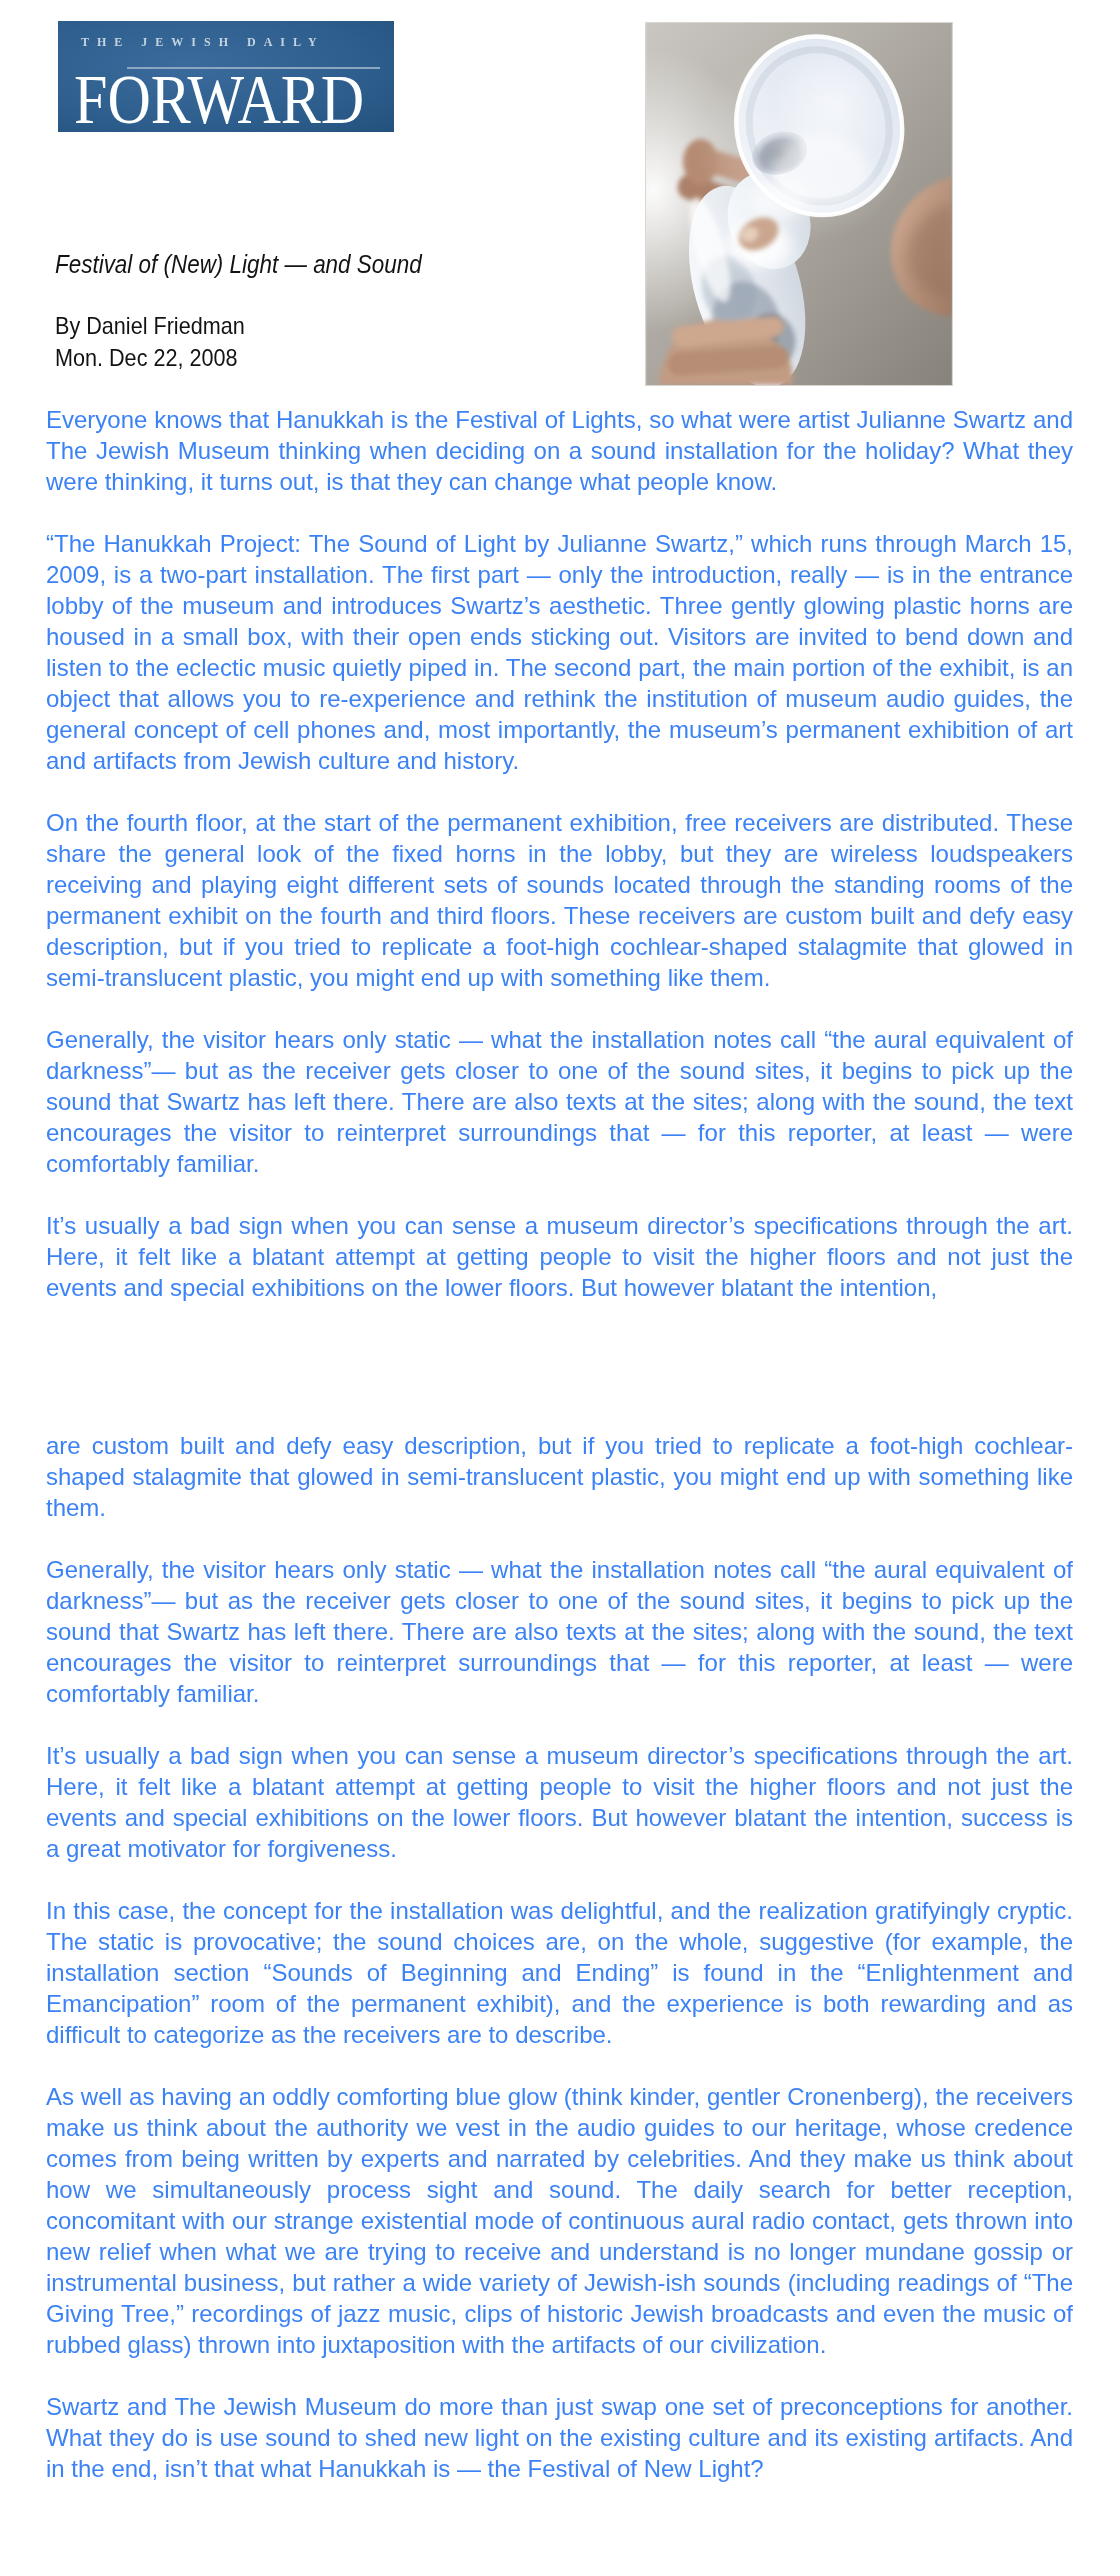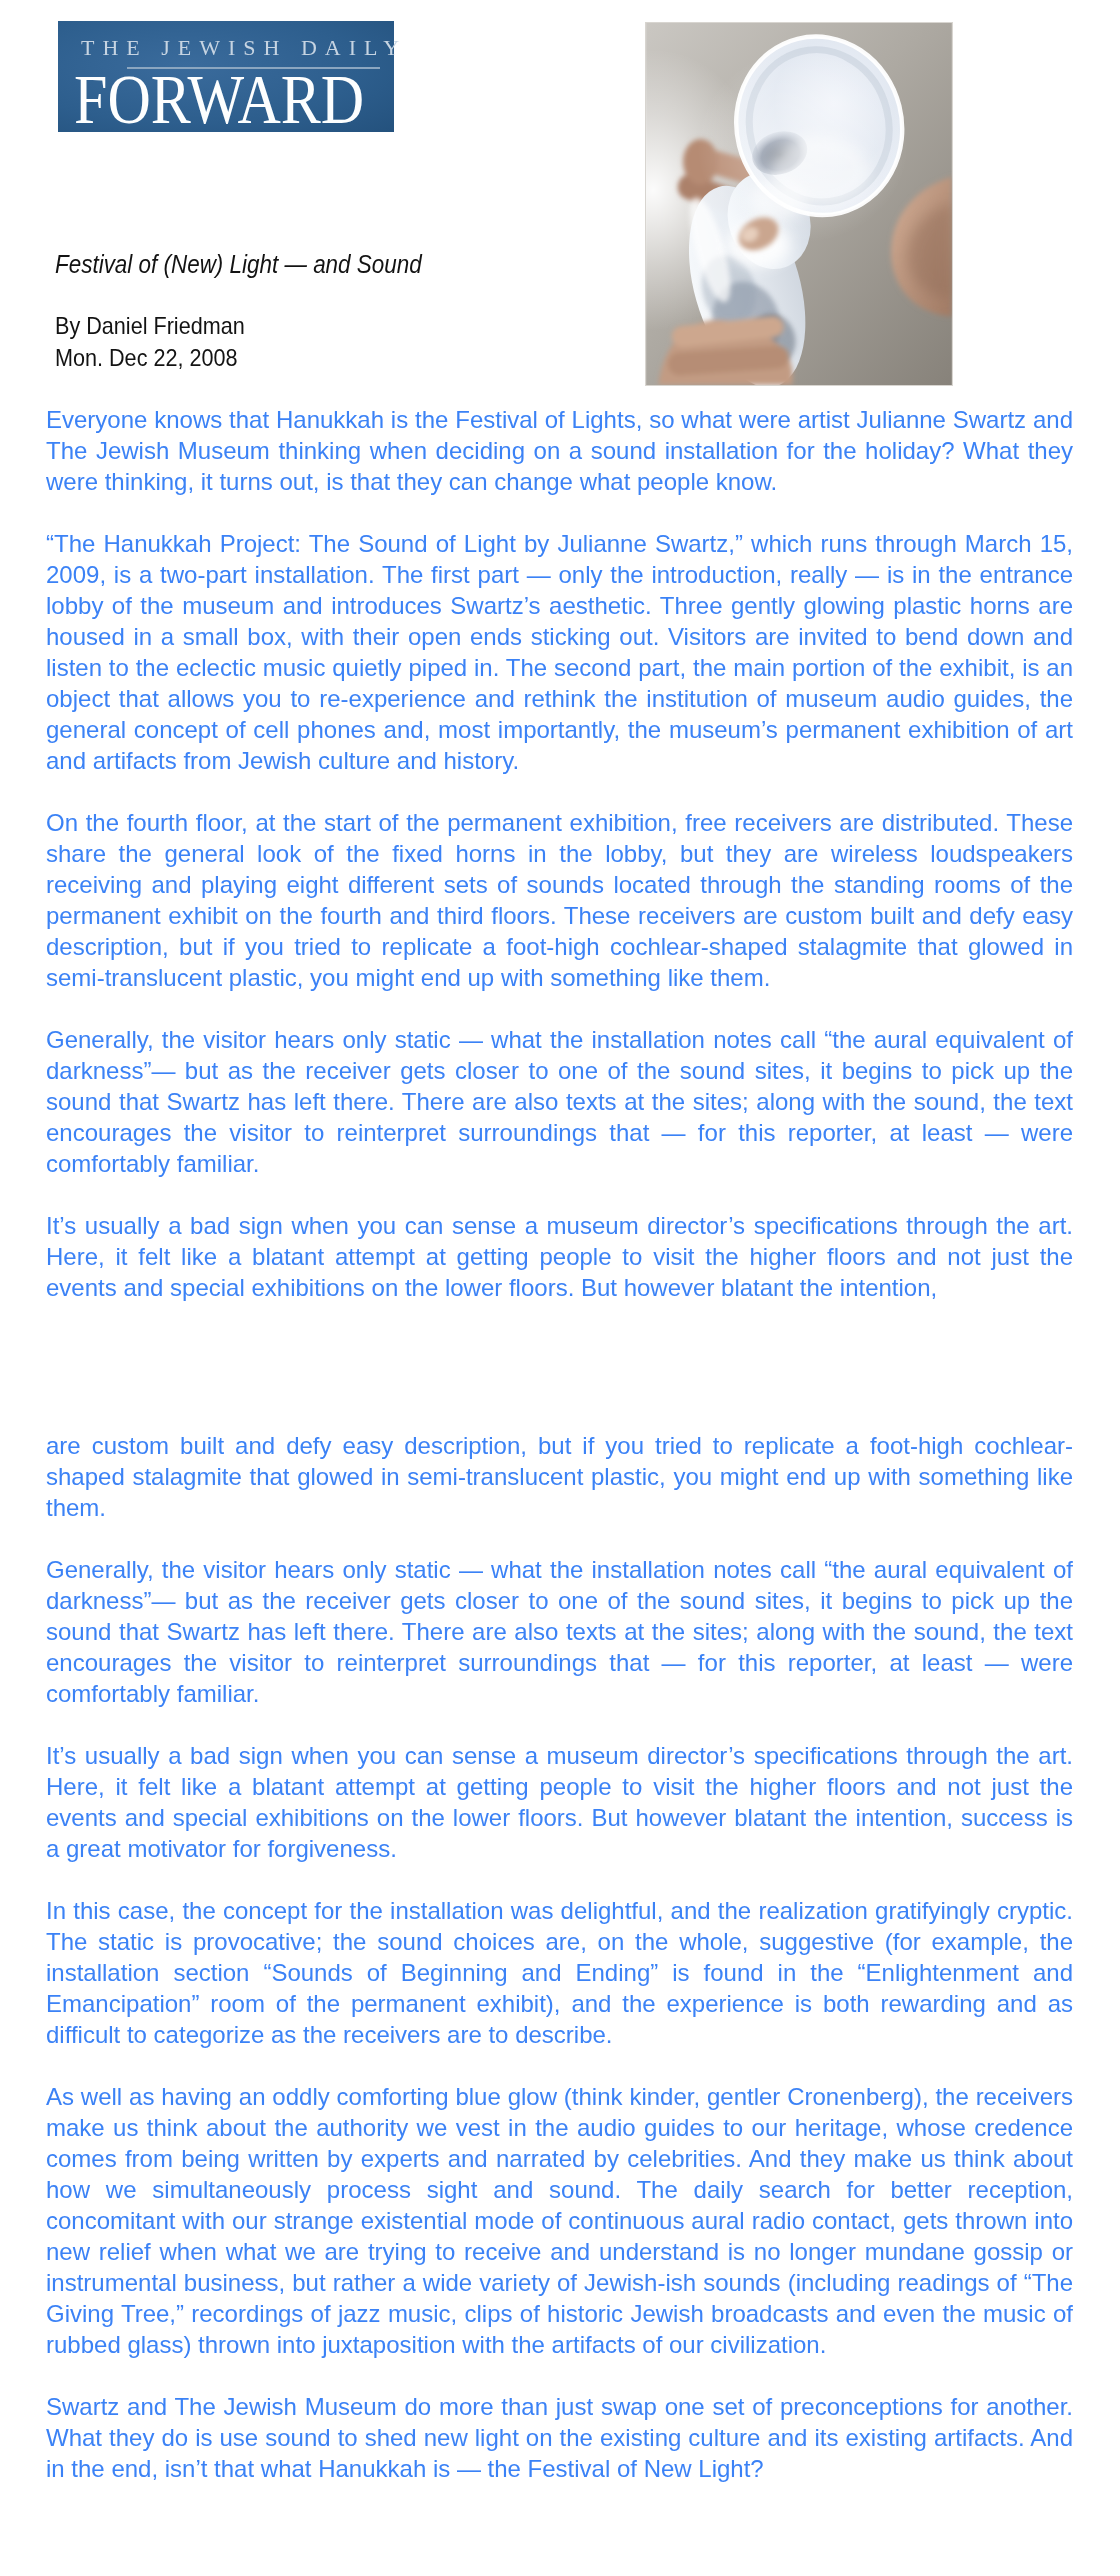--- a/index.html
+++ b/index.html
@@ -18,22 +18,22 @@
     position: absolute;
     left: 58px; top: 21px;
     width: 336px; height: 111px;
     background: radial-gradient(ellipse 130% 130% at 38% 40%,
                 #3a6b9c 0%, #2d5e8d 40%, #1f4b75 80%, #173e65 100%);
   }
   .masthead .tagline {
     position: absolute;
     left: 23px; top: 14px;
     font-family: "Liberation Serif", serif;
-    font-size: 22px;
-    font-weight: 400;
+    font-size: 12px;
+    font-weight: 700;
     letter-spacing: 8px;
     color: #c6d4e2;
     white-space: nowrap;
   }
   .masthead .rule {
     position: absolute;
     left: 69px; right: 14px; top: 46px;
     height: 1.8px;
     background: #8ba6c0;
   }

